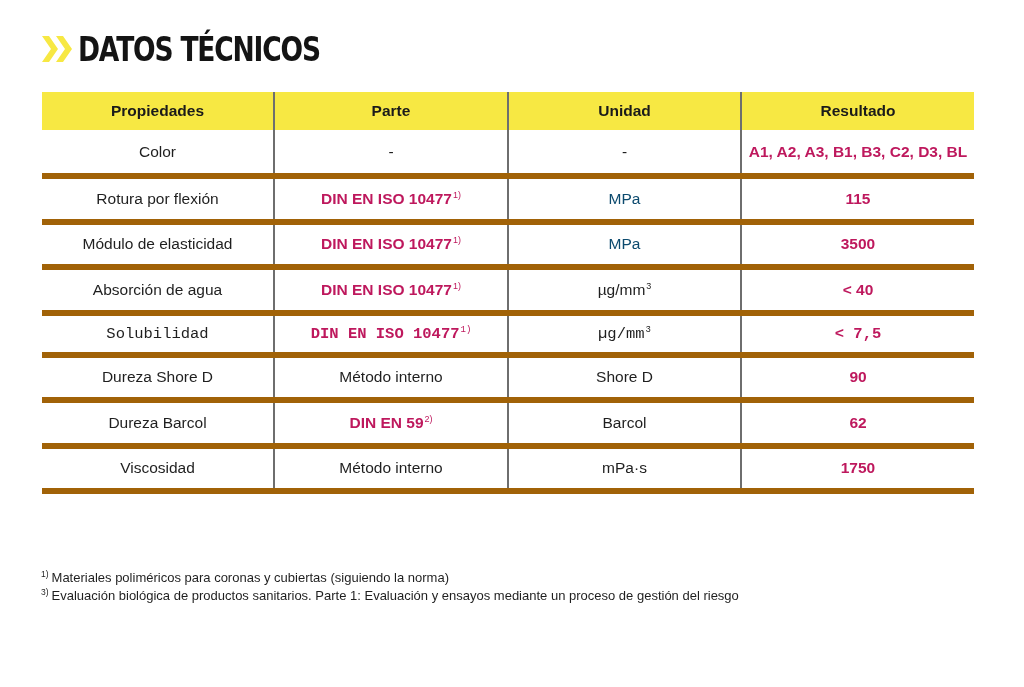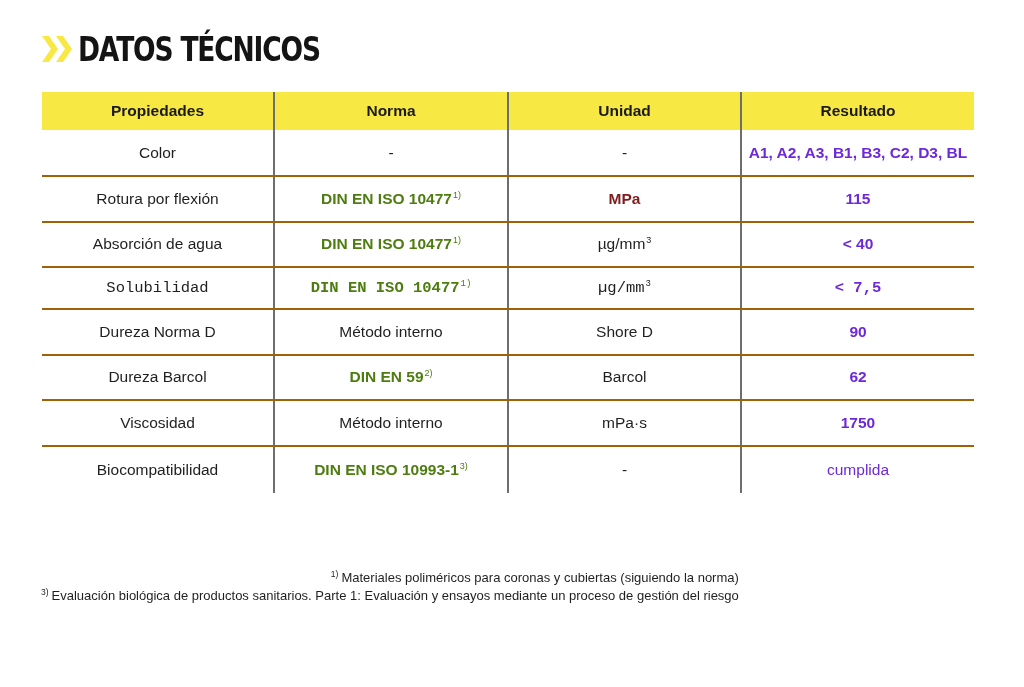--- a/index.html
+++ b/index.html
@@ -52,49 +52,49 @@
       vertical-align: middle;
       border-left: 2px solid #6e6e6e;
     }
     .spec-table td {
       height: 45.5px;
       font-size: 15.5px;
       text-align: center;
       vertical-align: middle;
       color: #1f1f1f;
       border-left: 2px solid #6e6e6e;
-      border-bottom: 2px solid #a16207;
+      border-bottom: 6px solid #a16207;
       white-space: nowrap;
     }
     .spec-table tr > *:first-child { border-left: none; }
     .spec-table tr.first-row td { height: 46px; }
     .spec-table tr.short-row td { height: 42px; font-family: Liberation Mono, monospace; }
     .spec-table tr.last-row td { border-bottom: none; height: 47px; }
 
-    .spec-table td.norm-din { font-weight: bold; color: #4d7c0f; }
-    .spec-table td.result { font-weight: bold; color: #6d28d9; }
+    .spec-table td.norm-din { font-weight: bold; color: #be185d; }
+    .spec-table td.result { font-weight: bold; color: #be185d; }
     .spec-table td.result.plain { font-weight: normal; }
-    .spec-table td.unit-bold { font-weight: bold; color: #7f1d1d; }
+    .spec-table td.unit-bold { font-weight: normal; color: #0c4a6e; }
 
     sup.ref {
       font-size: 9px;
       vertical-align: 6px;
       line-height: 0;
       font-weight: normal;
       margin-left: 1px;
     }
 
     
     .footnotes {
       position: absolute; left: 41px; top: 569px;
       font-size: 13px;
       line-height: 17.5px;
       color: #1f1f1f;
     }
-    .footnote { white-space: nowrap; text-align: right; }
+    .footnote { white-space: nowrap; }
     .footnote .fn-mark {
       font-size: 8.5px;
       vertical-align: 5px;
       line-height: 0;
       margin-right: 3px;
     }
   </style>
 </head>
 <body>
 
@@ -111,74 +111,74 @@
   <table class="spec-table">
     <colgroup>
       <col class="c1">
         <col class="c2">
         <col class="c3">
         <col class="c4">
     </colgroup>
     <thead>
       <tr>
         <th>Propiedades</th>
-        <th>Norma</th>
+        <th>Parte</th>
         <th>Unidad</th>
         <th>Resultado</th>
       </tr>
     </thead>
     <tbody>
       <tr class="first-row">
         <td>Color</td>
         <td>-</td>
         <td>-</td>
         <td class="result">A1, A2, A3, B1, B3, C2, D3, BL</td>
       </tr>
       <tr>
         <td>Rotura por flexión</td>
         <td class="norm-din"><span>DIN EN ISO 10477</span><sup class="ref">1)</sup></td>
         <td class="unit-bold">MPa</td>
         <td class="result">115</td>
       </tr>
       <tr>
+        <td>Módulo de elasticidad</td>
+        <td class="norm-din"><span>DIN EN ISO 10477</span><sup class="ref">1)</sup></td>
+        <td class="unit-bold">MPa</td>
+        <td class="result">3500</td>
+      </tr>
+      <tr>
         <td>Absorción de agua</td>
         <td class="norm-din"><span>DIN EN ISO 10477</span><sup class="ref">1)</sup></td>
         <td><span>µg/mm</span><sup class="ref">3</sup></td>
         <td class="result">&lt; 40</td>
       </tr>
       <tr class="short-row">
         <td>Solubilidad</td>
         <td class="norm-din"><span>DIN EN ISO 10477</span><sup class="ref">1)</sup></td>
         <td><span>µg/mm</span><sup class="ref">3</sup></td>
         <td class="result">&lt; 7,5</td>
       </tr>
       <tr>
-        <td>Dureza Norma D</td>
+        <td>Dureza Shore D</td>
         <td>Método interno</td>
         <td>Shore D</td>
         <td class="result">90</td>
       </tr>
       <tr>
         <td>Dureza Barcol</td>
         <td class="norm-din"><span>DIN EN 59</span><sup class="ref">2)</sup></td>
         <td>Barcol</td>
         <td class="result">62</td>
       </tr>
       <tr>
         <td>Viscosidad</td>
         <td>Método interno</td>
         <td>mPa·s</td>
         <td class="result">1750</td>
       </tr>
-      <tr class="last-row">
-        <td>Biocompatibilidad</td>
-        <td class="norm-din"><span>DIN EN ISO 10993-1</span><sup class="ref">3)</sup></td>
-        <td>-</td>
-        <td class="result plain">cumplida</td>
-      </tr>
     </tbody>
   </table>
 
   <div class="footnotes">
     <div class="footnote">
       <span class="fn-mark">1)</span><span>Materiales poliméricos para coronas y cubiertas (siguiendo la norma)</span>
     </div>
     <div class="footnote">
       <span class="fn-mark">3)</span><span>Evaluación biológica de productos sanitarios. Parte 1: Evaluación y ensayos mediante un proceso de gestión del riesgo</span>
     </div>

